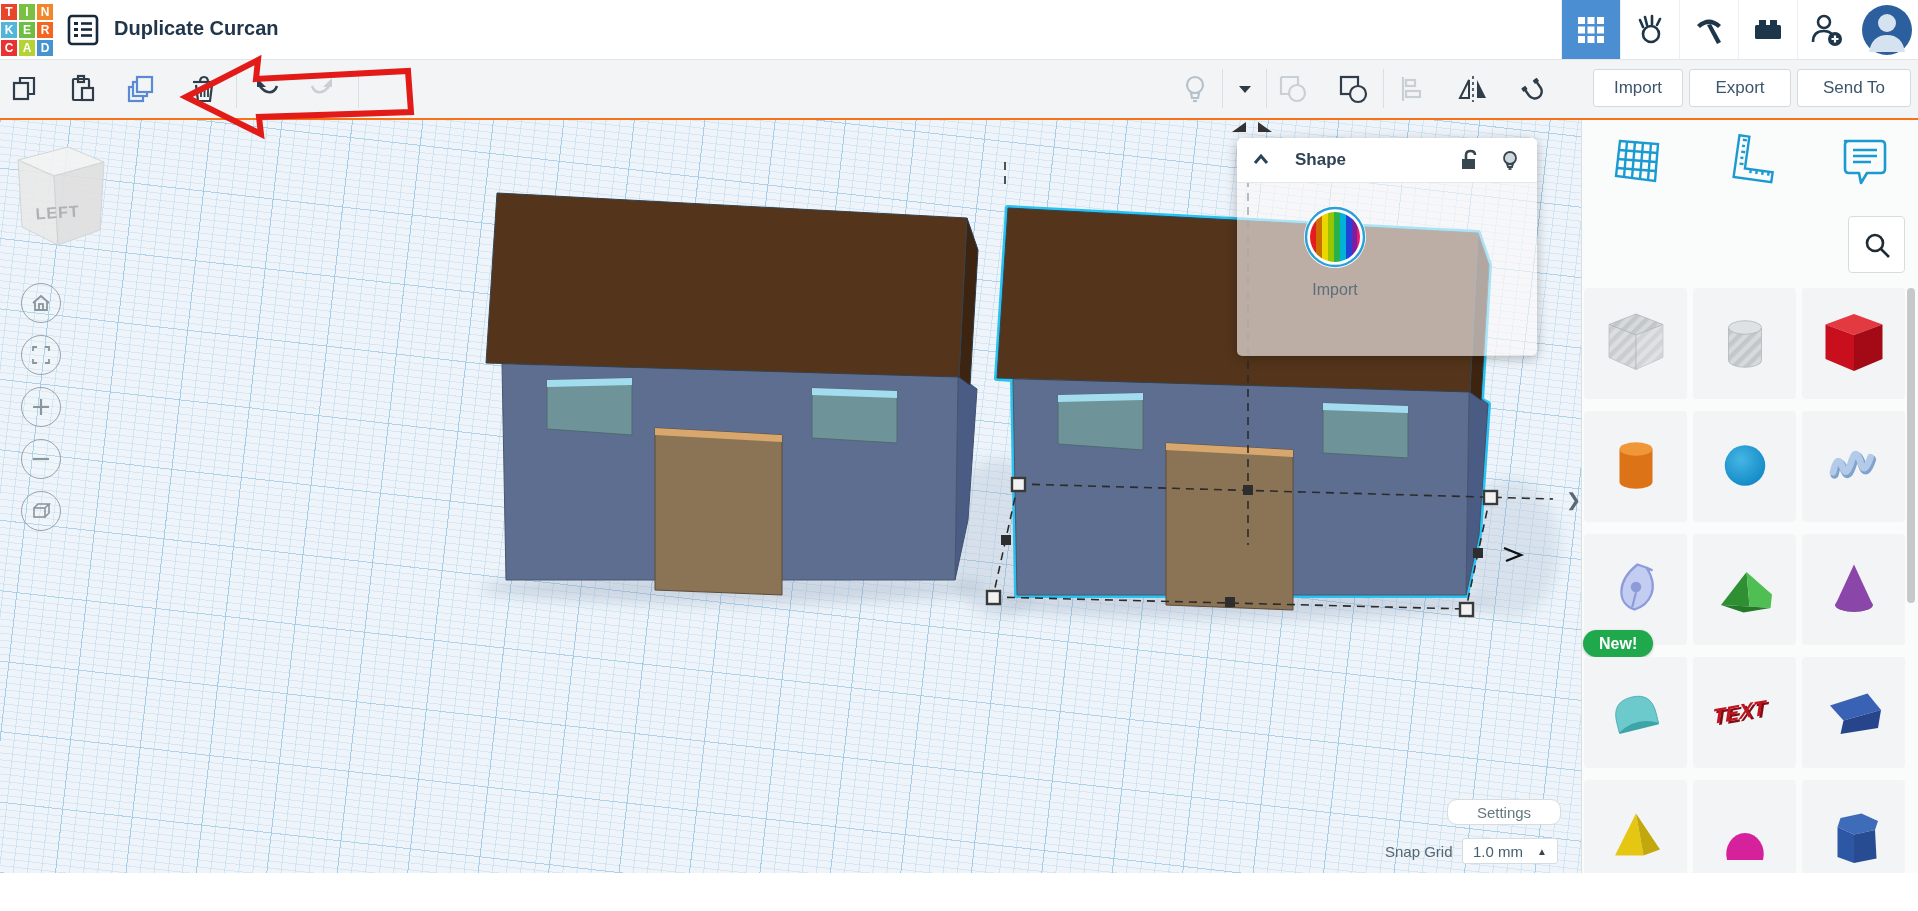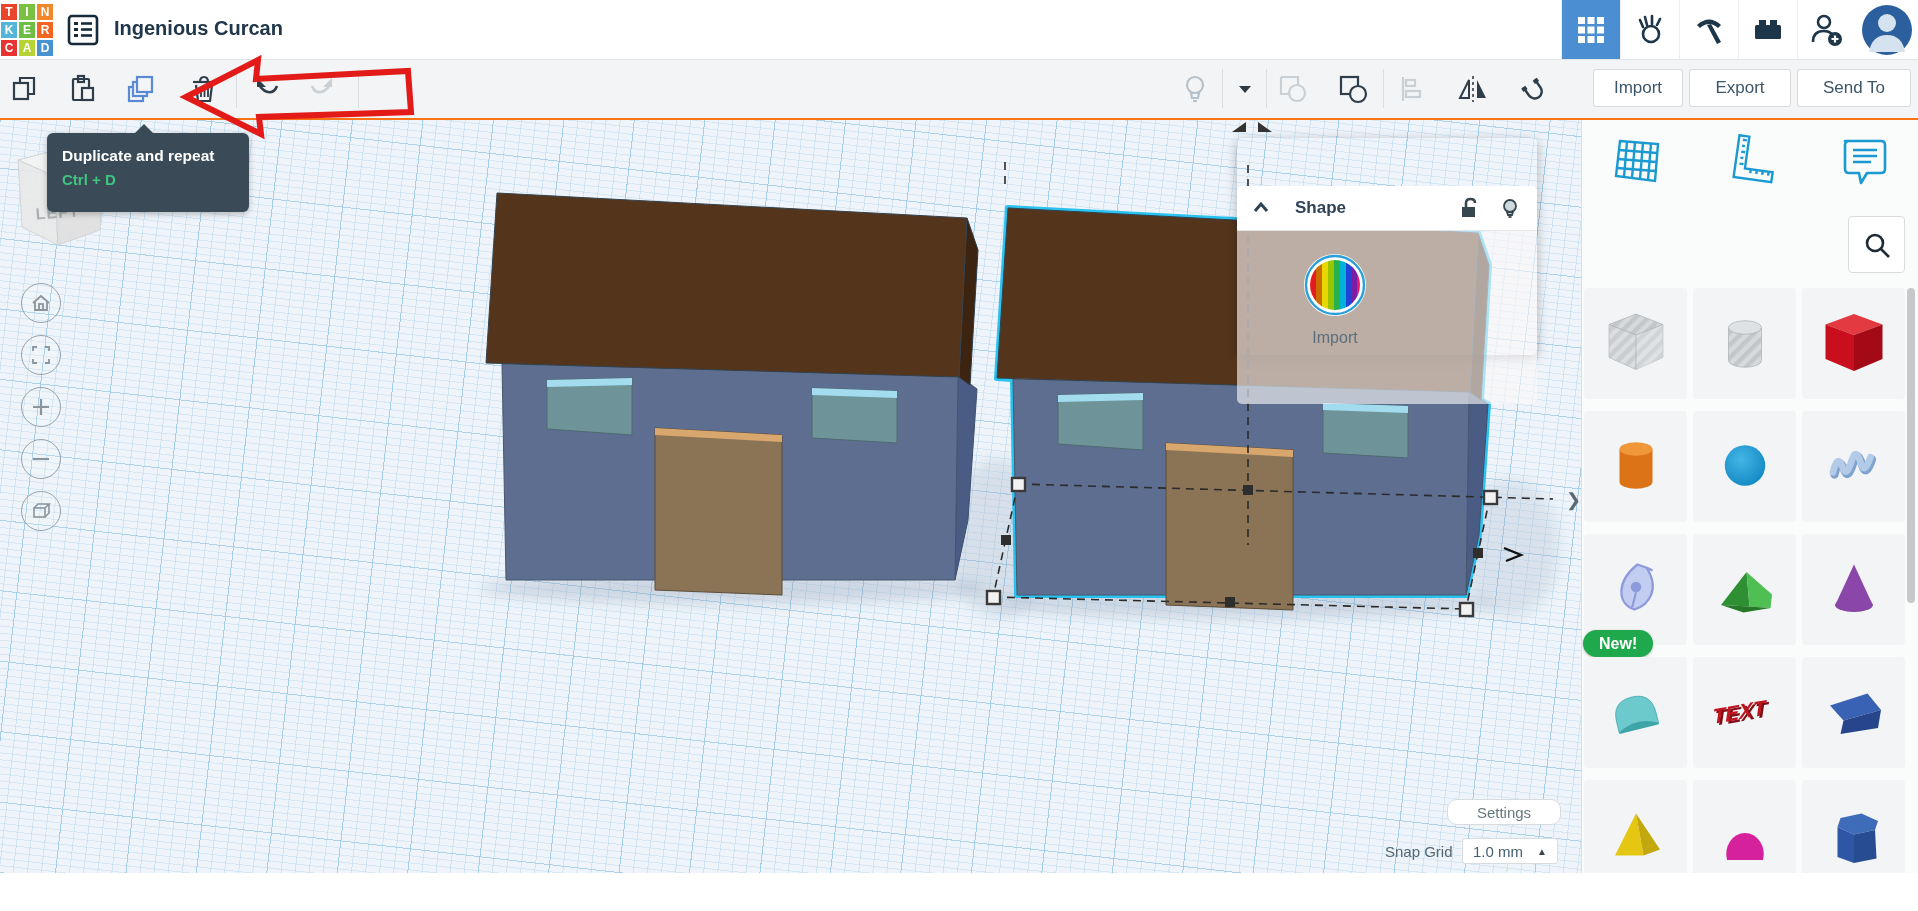--- a/index.html
+++ b/index.html
@@ -40,21 +40,21 @@
   .tooltip .tt-key{color:#3fc481;font-size:15px;font-weight:bold;margin-top:6px;}
 
   .settings-btn{position:absolute;left:1447px;top:681px;width:112px;height:24px;background:#fff;border:1px solid #d9dcde;border-radius:10px;font-size:15px;color:#66787f;display:flex;align-items:center;justify-content:center;cursor:pointer;}
   .snap-label{position:absolute;left:1385px;top:725px;font-size:15px;color:#54666f;}
   .snap-value{position:absolute;left:1462px;top:720px;width:96px;height:26px;background:#fff;border:1px solid #d9dcde;border-radius:3px;font-size:15px;color:#44606e;display:flex;align-items:center;justify-content:space-between;padding:0 10px;box-sizing:border-box;cursor:pointer;}
   .snap-caret{font-size:10px;color:#39444b;}
   .panel-collapse{position:absolute;left:1566px;top:371px;font-size:18px;color:#5a6a74;cursor:pointer;}
 
   
   .shape-dialog{position:absolute;left:1237px;top:138px;width:300px;height:217px;z-index:20;border-radius:5px;box-shadow:0 3px 12px rgba(0,0,0,.28);}
-  .sd-header{height:44px;background:#fff;border-radius:5px 5px 0 0;border-bottom:1px solid #e4e7e9;display:flex;align-items:center;margin-top:48px;}
+  .sd-header{height:44px;background:#fff;border-radius:5px 5px 0 0;border-bottom:1px solid #e4e7e9;display:flex;align-items:center;}
   .sd-title{font-size:17px;font-weight:bold;color:#2e4356;margin-left:24px;}
   .sd-body{height:173px;background:rgba(251,249,248,.62);border-radius:0 0 5px 5px;position:relative;}
   .sd-opt{position:absolute;top:22px;width:90px;text-align:center;cursor:pointer;}
   .sd-opt .lbl{display:block;margin-top:8px;font-size:16px;color:#5c6e7c;}
 
   
   .rpanel{position:absolute;left:1581px;top:118px;width:337px;height:755px;background:#fafbfb;border-left:1px solid #dcdfe1;z-index:10;overflow:hidden;}
   .rp-toolicons{position:absolute;left:0;top:10px;width:337px;display:flex;justify-content:space-around;}
   .rp-toolicons .ti{width:70px;height:66px;display:flex;align-items:center;justify-content:center;cursor:pointer;}
   .rp-dd{position:absolute;left:4px;top:98px;width:258px;height:55px;background:#fff;border:1px solid #d8dcdf;border-radius:4px;display:flex;align-items:center;justify-content:space-between;padding:0 16px;box-sizing:border-box;font-size:18px;color:#33526b;cursor:pointer;}
@@ -97,21 +97,21 @@
     </svg>
     <svg class="doc-icon" viewBox="0 0 34 34">
       <rect x="3" y="3" width="28" height="28" rx="3" fill="none" stroke="#152a3b" stroke-width="2.6"></rect>
       <rect x="8" y="9" width="4" height="3" fill="#152a3b"></rect>
         <line x1="15" y1="10.5" x2="26" y2="10.5" stroke="#152a3b" stroke-width="2.6"></line>
       <rect x="8" y="15" width="4" height="3" fill="#152a3b"></rect>
         <line x1="15" y1="16.5" x2="26" y2="16.5" stroke="#152a3b" stroke-width="2.6"></line>
       <rect x="8" y="21" width="4" height="3" fill="#152a3b"></rect>
         <line x1="15" y1="22.5" x2="26" y2="22.5" stroke="#152a3b" stroke-width="2.6"></line>
     </svg>
-    <div class="doc-title">Ingenious Curcan</div>
+    <div class="doc-title">Duplicate Curcan</div>
 
     <div class="mode-group">
       <div class="mode-btn active">
         <svg width="30" height="30" viewBox="0 0 30 30">
           <g fill="#fff">
               <rect x="2" y="2" width="7" height="7"></rect>
               <rect x="11.5" y="2" width="7" height="7"></rect>
               <rect x="21" y="2" width="7" height="7"></rect>
           <rect x="2" y="11.5" width="7" height="7"></rect>
               <rect x="11.5" y="11.5" width="7" height="7"></rect>
@@ -362,24 +362,20 @@
           <path d="M3,11 H19"></path>
         </svg>
     </div>
     <div class="nav-btn" style="top:373px">
       <svg width="22" height="22" viewBox="0 0 22 22" fill="none" stroke="#8b959c" stroke-width="1.6">
         <rect x="4" y="8" width="11" height="9"></rect>
           <path d="M4,8 L8,4 H19 L15,8 M19,4 V13 L15,17"></path>
       </svg>
     </div>
 
-    <div class="tooltip">
-      <div class="tt-title">Duplicate and repeat</div>
-      <div class="tt-key">Ctrl + D</div>
-    </div>
 
     <div class="settings-btn">Settings</div>
     <div class="snap-label">Snap Grid</div>
     <div class="snap-value">
       <span>1.0 mm</span>
       <span class="snap-caret">▲</span>
     </div>
     <div class="panel-collapse">❯</div>
   </div>
 

